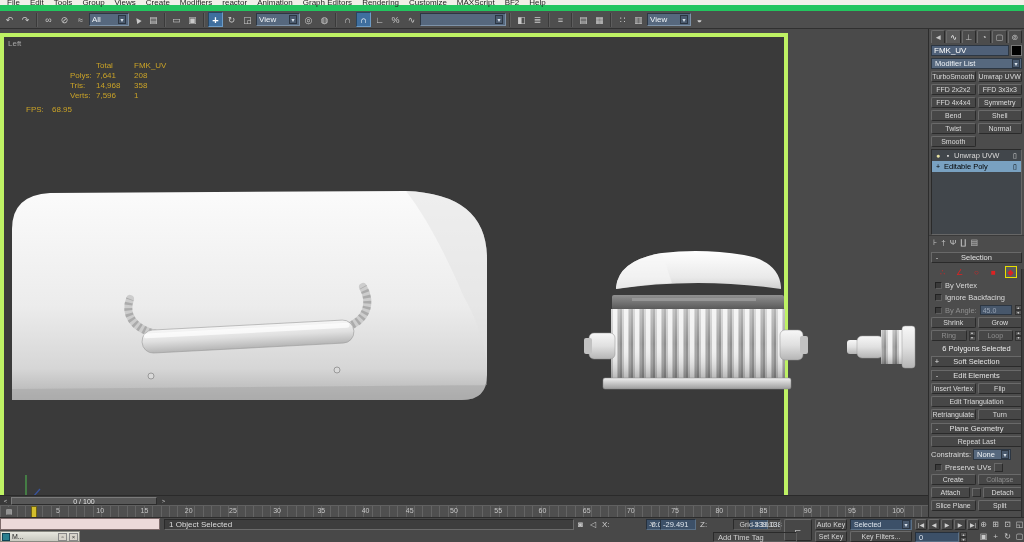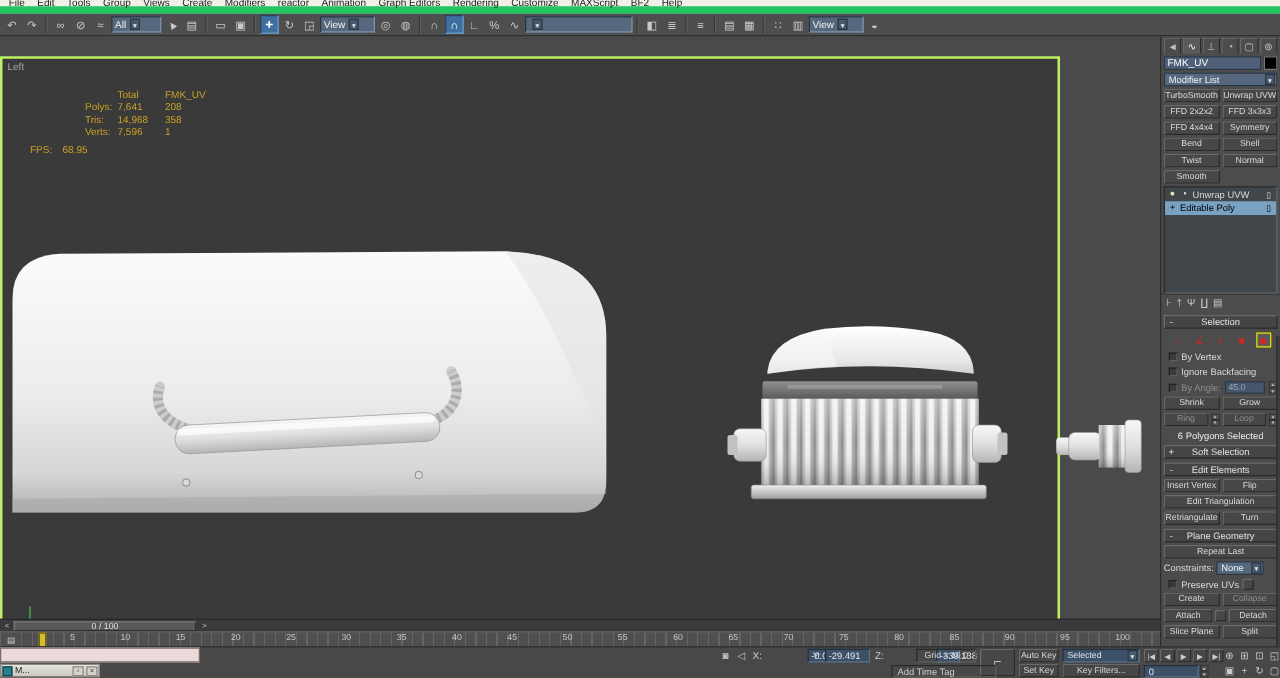--- a/index.html
+++ b/index.html
@@ -16,29 +16,29 @@
   #menubar span { font-size:8px; color:#1a1a1a; padding:0 5px; cursor:default; }
 
   
   #toolbar { position:absolute; left:0; top:11px; width:1024px; height:18px; background:#4e4e4e;
     border-bottom:1px solid #303030; display:flex; align-items:center; padding:0 2px; gap:1px; }
   .tbi { width:15px; height:15px; display:flex; align-items:center; justify-content:center;
     font-size:9px; color:#c9c9c9; border:1px solid transparent; flex:none; }
   .tbi.active { background:#3f6f9f; border-color:#274560 #6d9cc6 #6d9cc6 #274560; color:#fff; }
   .tbsep { width:2px; height:14px; border-left:1px solid #3a3a3a; border-right:1px solid #5d5d5d; margin:0 2px; flex:none; }
   .tbdd { height:13px; background:#56687e; border:1px solid; border-color:#2c3642 #7d92a8 #7d92a8 #2c3642;
-    color:#eef2f6; font-size:8px; display:flex; align-items:center; 
+    color:#eef2f6; font-size:8px; display:flex; align-items:center; justify-content:space-between;
     padding:0 2px; gap:3px; flex:none; }
   .dda { font-size:6px; color:#dfe6ee; background:#4a5a6e; border:1px solid #2c3642; width:8px; height:9px;
     display:flex; align-items:center; justify-content:center; flex:none; }
 
   
   #vpcol { position:absolute; left:0; top:29px; width:928px; height:488px; }
-  #viewport { position:absolute; left:0; top:16px; width:848px; height:466px; background:#3a3a3a;
-    border:2px solid #bef264; }
+  #viewport { position:absolute; left:0; top:4px; width:788px; height:466px; background:#3a3a3a;
+    border:4px solid #bef264; }
   #vplabel { position:absolute; left:4px; top:2px; font-size:8px; color:#a8a8a8; }
   #stats { position:absolute; left:22px; top:24px; font-size:8px; color:#c9a227;
     display:grid; grid-template-columns:26px 38px 34px; row-gap:1px;margin-left:44px; }
   #stats .r { text-align:left; }
   #fpsrow { position:absolute; left:22px; top:68px; font-size:8px; color:#c9a227; display:grid; grid-template-columns:26px 38px; }
   #scene { position:absolute; left:0; top:0; }
 
   
   #trackbar { position:absolute; left:0; top:466px; width:928px; height:10px; background:#3a3a3a; border-top:1px solid #2a2a2a; }
   .tbarrow { position:absolute; top:1px; width:9px; height:8px; font-size:6px; color:#ccc;
@@ -503,20 +503,21 @@
   </div>
   <div class="prow">
     <span class="pbtn">Slice Plane</span>
     <span class="pbtn">Split</span>
   </div>
   <div id="pscroll"></div>
 </div>
 
 <div id="statusbar">
   <div id="listener"></div>
+  <div id="objstatus" class="sunken">1 Object Selected</div>
 
   <span class="sico" style="left:578px;top:2px">◙</span>
   <span class="sico" style="left:590px;top:2px">◁</span>
 
   <span class="slabel" style="left:602px">X:</span>
   <div class="sfield field" style="left:646px;width:34px">-0.0</div>
   <span class="slabel" style="left:650px">Y:</span>
   <div class="sfield field" style="left:660px;width:36px">-29.491</div>
   <span class="slabel" style="left:700px">Z:</span>
   <div class="sfield field" style="left:749px;width:19px">-339.138</div>

